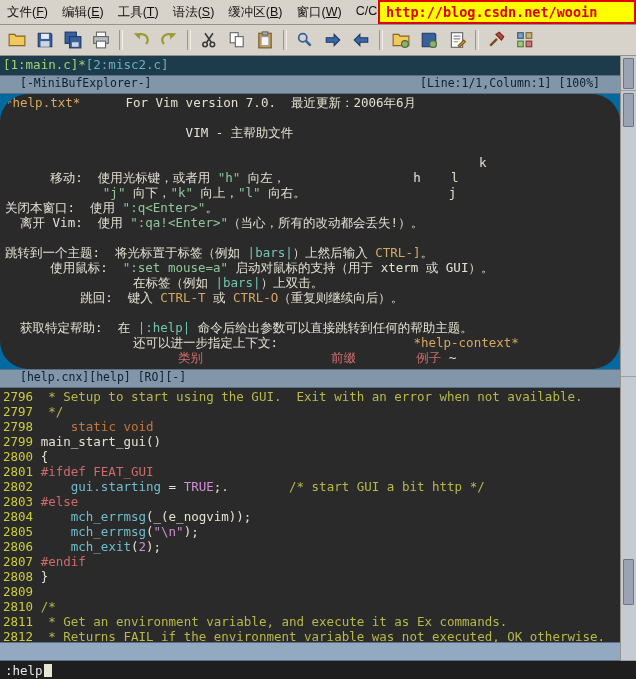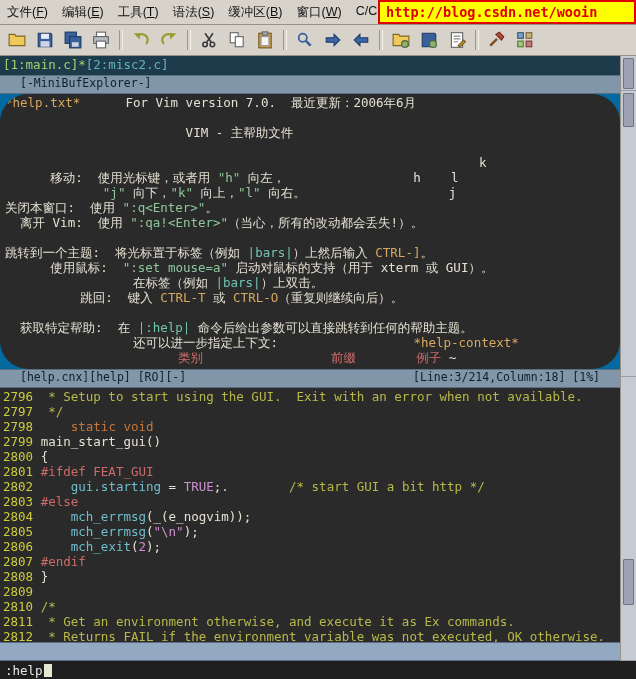--- a/index.html
+++ b/index.html
@@ -213,20 +213,21 @@
         </span>
       </div>
     </div>
 
   <div class="main">
     <div class="editor">
 
       <pre class="minibuf"><span class="c-bufcur">[1:main.c]*</span><span class="c-buf">[2:misc2.c]</span></pre>
       <div class="status">
         <span>[-MiniBufExplorer-]</span>
+        <span>[Line:1/1,Column:1] [100%]</span>
       </div>
 
       <pre class="help"><span class="c-tag">*help.txt*</span><span class="c-n">      For Vim version 7.0.  最近更新：2006年6月</span>
 
 <span class="c-n">                        VIM - 主帮助文件</span>
 
 <span class="c-n">                                                               k</span>
 <span class="c-n">      移动:  使用光标键，或者用 </span><span class="c-q">"h"</span><span class="c-n"> 向左，                 h    l</span>
 <span class="c-n">             </span><span class="c-q">"j"</span><span class="c-n"> 向下，</span><span class="c-q">"k"</span><span class="c-n"> 向上，</span><span class="c-q">"l"</span><span class="c-n"> 向右。                   j</span>
 <span class="c-n">关闭本窗口:  使用 </span><span class="c-q">":q&lt;Enter&gt;"</span><span class="c-n">。</span>
@@ -236,39 +237,38 @@
 <span class="c-n">      使用鼠标:  </span><span class="c-q">":set mouse=a"</span><span class="c-n"> 启动对鼠标的支持（用于 xterm 或 GUI）。</span>
 <span class="c-n">                 在标签（例如 </span><span class="c-link">|bars|</span><span class="c-n">）上双击。</span>
 <span class="c-n">          跳回:  键入 </span><span class="c-key">CTRL-T</span><span class="c-n"> 或 </span><span class="c-key">CTRL-O</span><span class="c-n">（重复则继续向后）。</span>
 
 <span class="c-n">  获取特定帮助:  在 </span><span class="c-link">|:help|</span><span class="c-n"> 命令后给出参数可以直接跳转到任何的帮助主题。</span>
 <span class="c-n">                 还可以进一步指定上下文:                  </span><span class="c-tag">*help-context*</span>
 <span class="c-n">                       </span><span class="c-hdr">类别</span><span class="c-n">                 </span><span class="c-hdr">前缀</span><span class="c-n">        </span><span class="c-hdr">例子</span><span class="c-n"> ~</span>
 </pre>
       <div class="status">
         <span>[help.cnx][help] [RO][-]</span>
-        <span>[Line:3/214,Column:18] [1%]</span>
       </div>
 
       <pre class="code"><span class="c-lnum">2796 </span><span class="c-com"> * Setup to start using the GUI.  Exit with an error when not available.</span>
 <span class="c-lnum">2797 </span><span class="c-com"> */</span>
 <span class="c-lnum">2798 </span><span class="c-n">    </span><span class="c-stmt">static void</span>
 <span class="c-lnum">2799 </span><span class="c-n">main_start_gui()</span>
 <span class="c-lnum">2800 </span><span class="c-n">{</span>
 <span class="c-lnum">2801 </span><span class="c-pre">#ifdef FEAT_GUI</span>
 <span class="c-lnum">2802 </span><span class="c-n">    </span><span class="c-id">gui.starting</span><span class="c-n"> = </span><span class="c-const">TRUE</span><span class="c-n">;.        </span><span class="c-com">/* start GUI a bit http */</span>
 <span class="c-lnum">2803 </span><span class="c-pre">#else</span>
 <span class="c-lnum">2804 </span><span class="c-n">    </span><span class="c-id">mch_errmsg</span><span class="c-n">(_(e_nogvim));</span>
 <span class="c-lnum">2805 </span><span class="c-n">    </span><span class="c-id">mch_errmsg</span><span class="c-n">(</span><span class="c-str">"\n"</span><span class="c-n">);</span>
 <span class="c-lnum">2806 </span><span class="c-n">    </span><span class="c-id">mch_exit</span><span class="c-n">(</span><span class="c-const">2</span><span class="c-n">);</span>
 <span class="c-lnum">2807 </span><span class="c-pre">#endif</span>
 <span class="c-lnum">2808 </span><span class="c-n">}</span>
 <span class="c-lnum">2809 </span>
 <span class="c-lnum">2810 </span><span class="c-com">/*</span>
-<span class="c-lnum">2811 </span><span class="c-com"> * Get an environment otherwise, and execute it as Ex commands.</span>
+<span class="c-lnum">2811 </span><span class="c-com"> * Get an environment variable, and execute it as Ex commands.</span>
 <span class="c-lnum">2812 </span><span class="c-com"> * Returns FAIL if the environment variable was not executed, OK otherwise.</span>
 <span class="c-lnum">2813 </span><span class="c-com"> */</span>
 </pre>
       <div class="status s-active">
       </div>
 
     </div>
 
     <div class="sb">
       <div class="sb-seg" style="height:35px">

